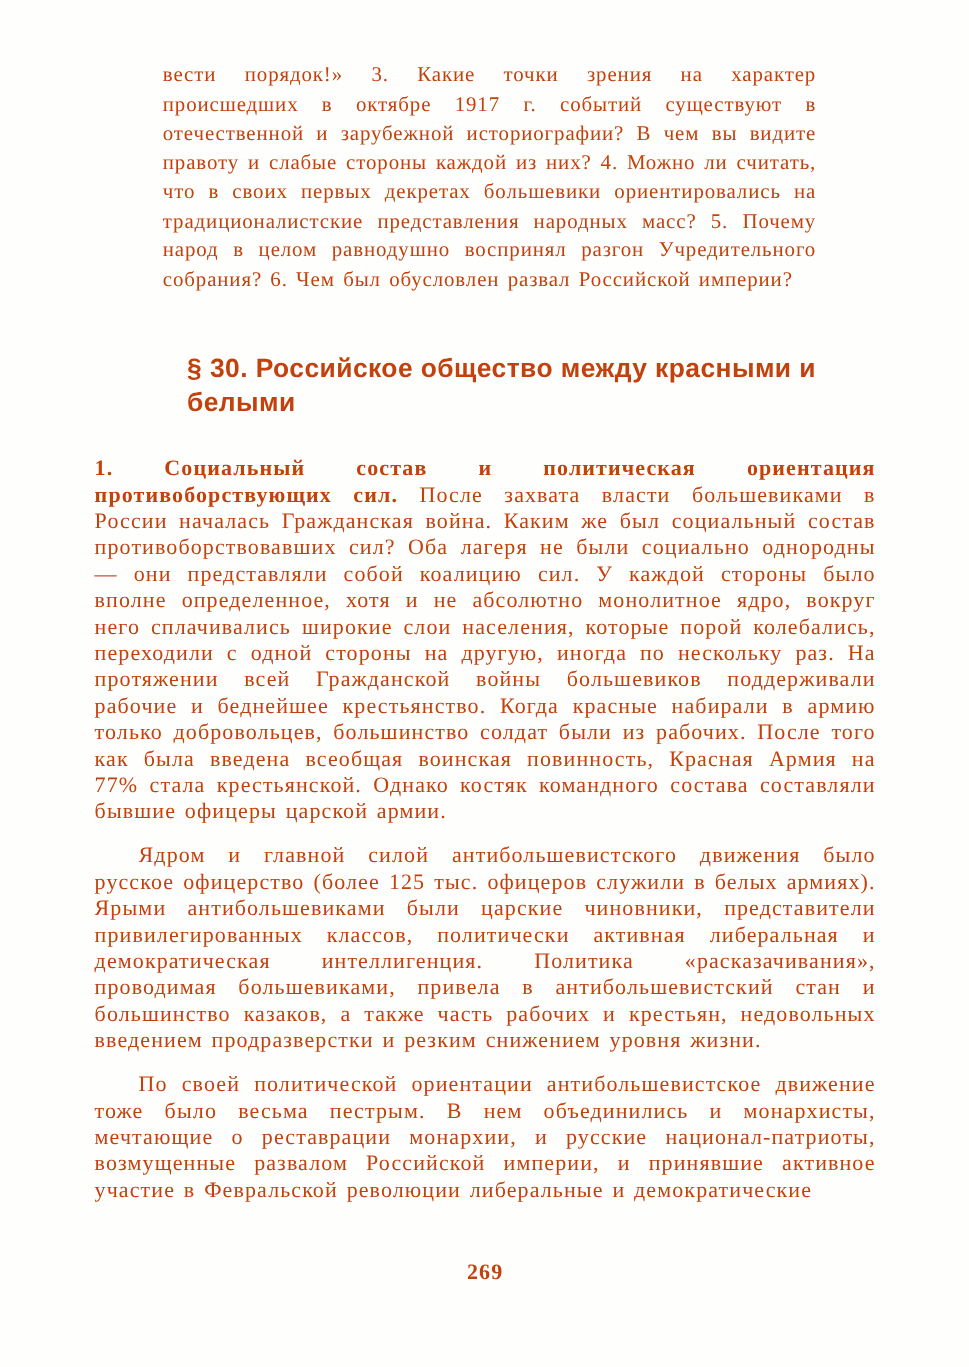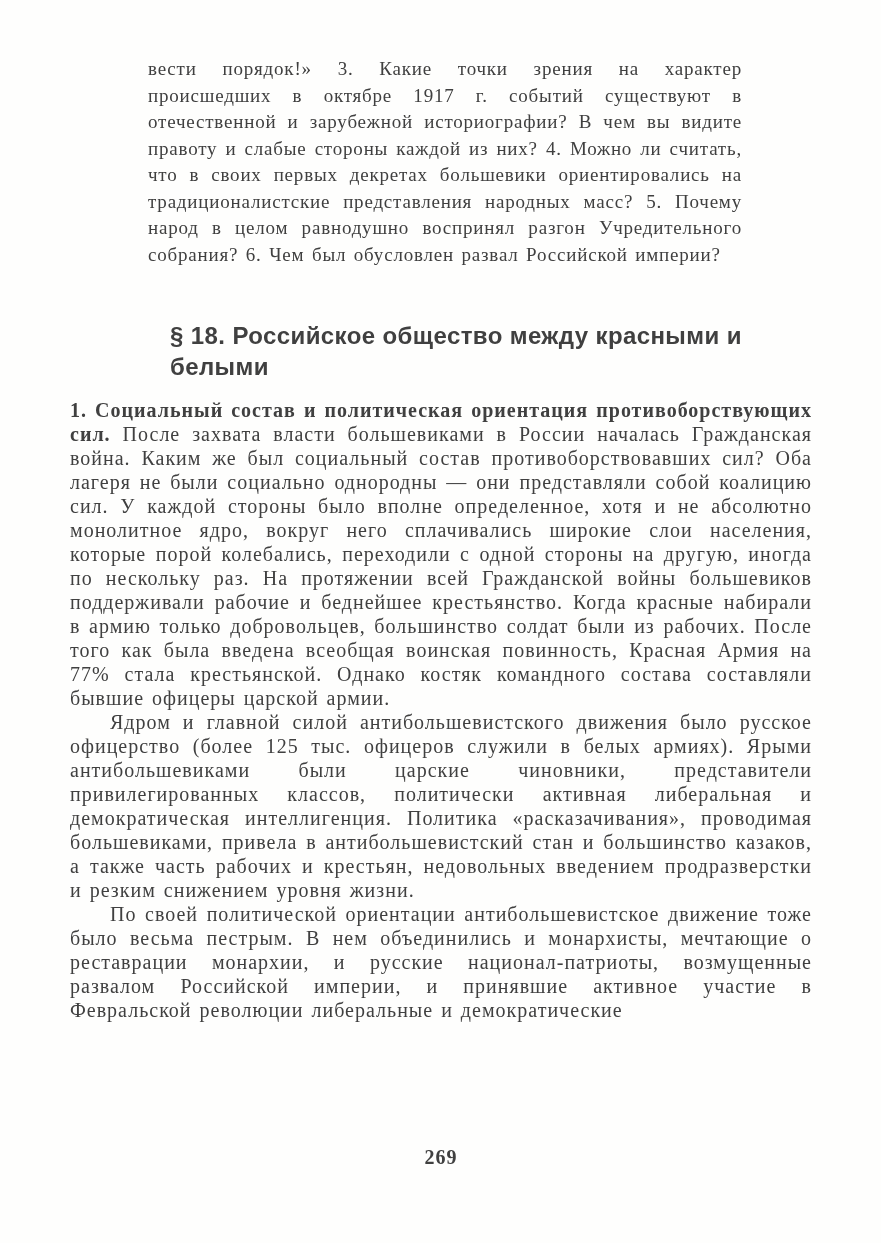--- a/index.html
+++ b/index.html
@@ -6,21 +6,21 @@
     margin: 0;
     padding: 0;
     background: #ffffff;
   }
   .page {
     position: relative;
     width: 881px;
     height: 1243px;
     background: #fefefdff;
     background: #fefefd;
-    color: #404040;
+    color: #c2410c;
     font-family: "Liberation Serif", "DejaVu Serif", serif;
     overflow: hidden;
   }
   .questions-block {
     position: absolute;
     top: 56px;
     left: 148px;
     width: 594px;
     font-size: 19px;
     line-height: 26.5px;
@@ -50,21 +50,21 @@
     top: 398px;
     left: 70px;
     width: 742px;
     font-size: 20px;
     line-height: 24px;
     letter-spacing: 1px;
     word-spacing: 2px;
     text-align: justify;
   }
   .body-text p {
-    margin: 0;
+    margin: 16px;
     padding: 0;
   }
   .body-text p.indent {
     text-indent: 40px;
   }
   .para-lead {
     font-weight: bold;
   }
   .page-number {
     position: absolute;
@@ -77,21 +77,21 @@
     letter-spacing: 1px;
   }
 </style>
 </head>
 <body>
 
 <div class="page">
 
   <div class="questions-block">вести порядок!» 3. Какие точки зрения на характер происшедших в октябре 1917 г. событий существуют в отечественной и зарубежной историографии? В чем вы видите правоту и слабые стороны каждой из них? 4. Можно ли считать, что в своих первых декретах большевики ориентировались на традиционалистские представления народных масс? 5. Почему народ в целом равнодушно воспринял разгон Учредительного собрания? 6. Чем был обусловлен развал Российской империи?</div>
 
-  <h2 class="section-heading">§ 18. Российское общество между красными и белыми</h2>
+  <h2 class="section-heading">§ 30. Российское общество между красными и белыми</h2>
 
   <div class="body-text">
 
     <p class="para"><span class="para-lead">1. Социальный состав и политическая ориентация противоборствующих сил.</span><span> После захвата власти большевиками в России началась Гражданская война. Каким же был социальный состав противоборствовавших сил? Оба лагеря не были социально однородны — они представляли собой коалицию сил. У каждой стороны было вполне определенное, хотя и не абсолютно монолитное ядро, вокруг него сплачивались широкие слои населения, которые порой колебались, переходили с одной стороны на другую, иногда по нескольку раз. На протяжении всей Гражданской войны большевиков поддерживали рабочие и беднейшее крестьянство. Когда красные набирали в армию только добровольцев, большинство солдат были из рабочих. После того как была введена всеобщая воинская повинность, Красная Армия на 77% стала крестьянской. Однако костяк командного состава составляли бывшие офицеры царской армии.</span></p>
 
     <p class="para indent">Ядром и главной силой антибольшевистского движения было русское офицерство (более 125 тыс. офицеров служили в белых армиях). Ярыми антибольшевиками были царские чиновники, представители привилегированных классов, политически активная либеральная и демократическая интеллигенция. Политика «расказачивания», проводимая большевиками, привела в антибольшевистский стан и большинство казаков, а также часть рабочих и крестьян, недовольных введением продразверстки и резким снижением уровня жизни.</p>
 
     <p class="para indent">По своей политической ориентации антибольшевистское движение тоже было весьма пестрым. В нем объединились и монархисты, мечтающие о реставрации монархии, и русские национал-патриоты, возмущенные развалом Российской империи, и принявшие активное участие в Февральской революции либеральные и демократические</p>
 
   </div>

